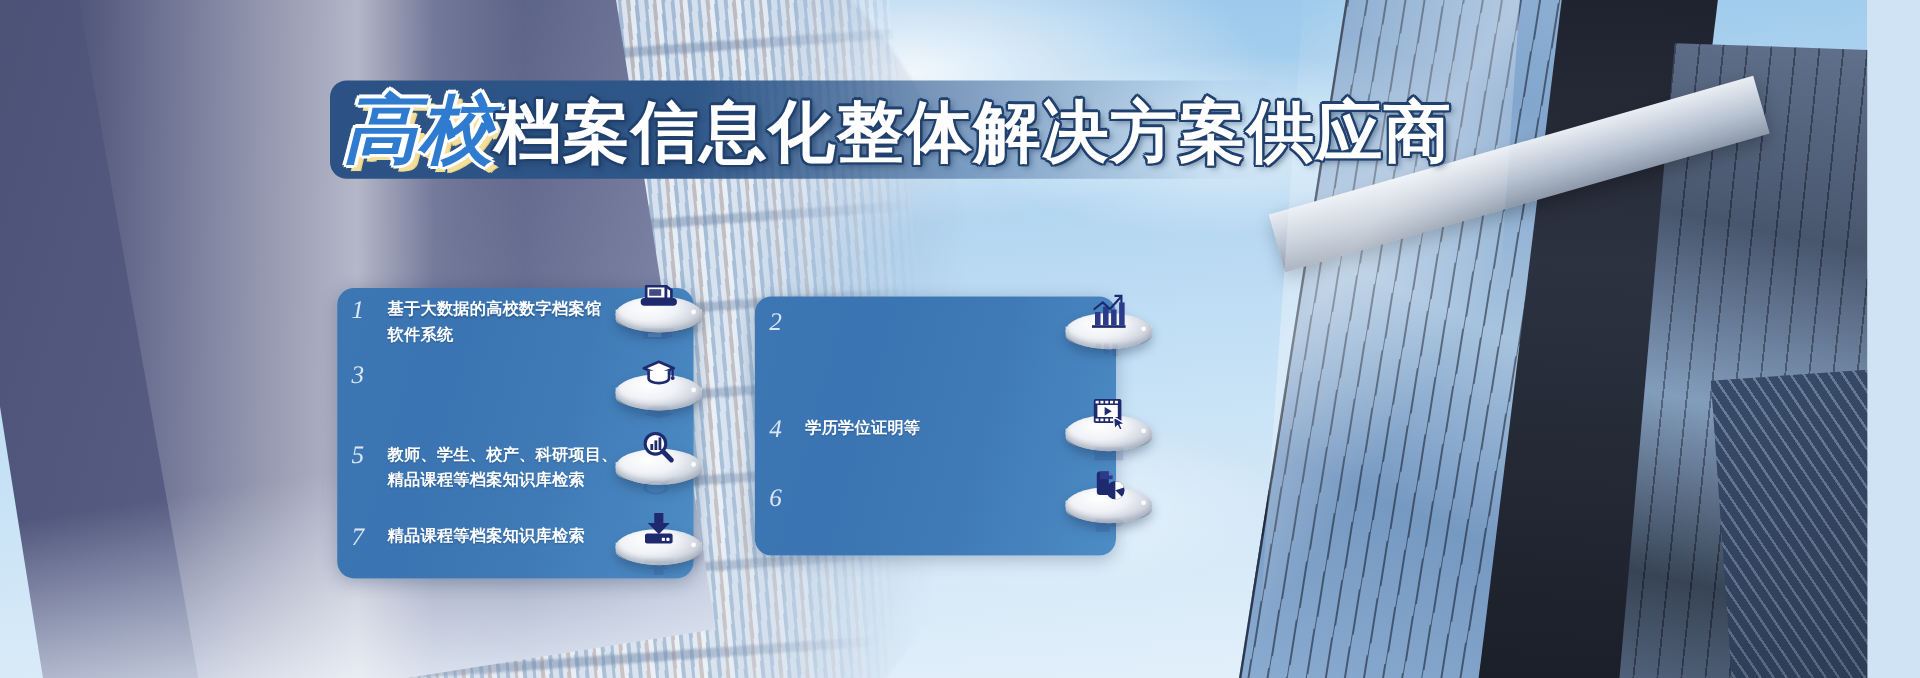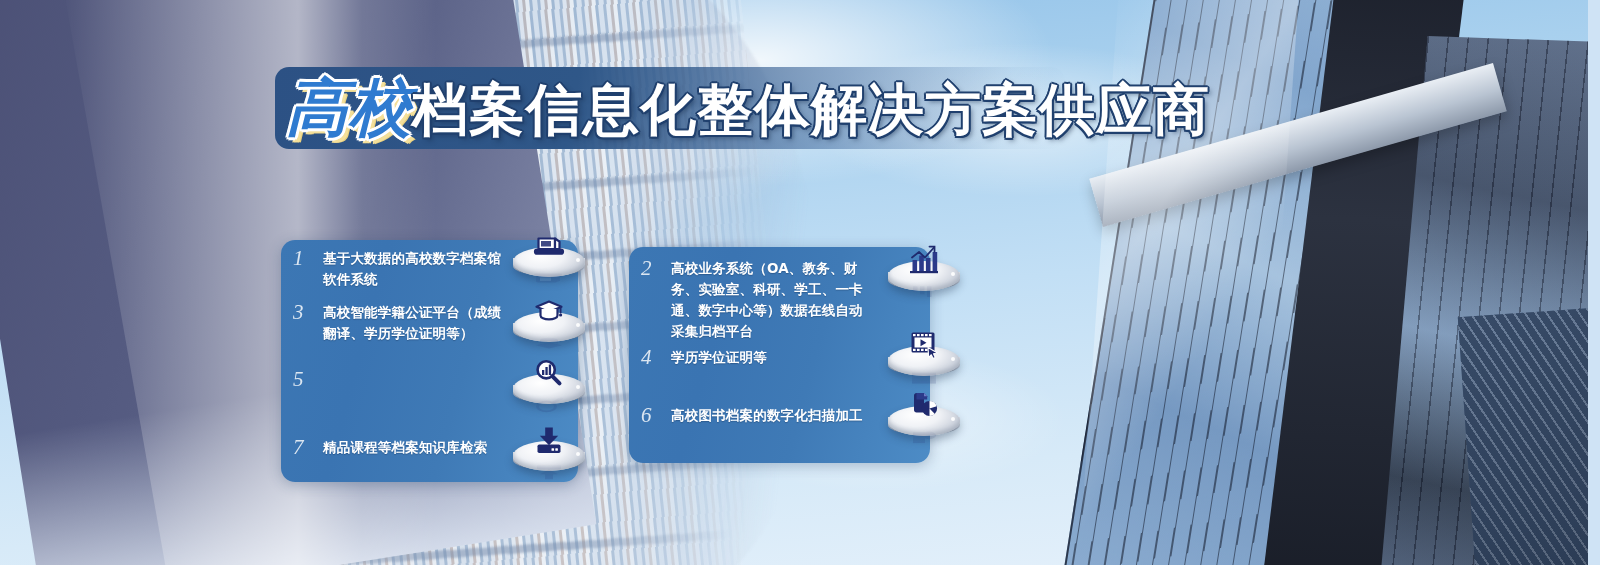--- a/index.html
+++ b/index.html
@@ -2,21 +2,21 @@
 <html><head>
 <meta charset="utf-8">
 <style>
   html,body{margin:0;padding:0;}
   body{
     width:1600px;height:565px;overflow:hidden;
     font-family:"Liberation Sans","DejaVu Sans",sans-serif;
     background:#cfe3f5;
   }
   #banner{
-    position:relative;width:1556px;height:565px;overflow:hidden;padding-left:32px;
+    position:relative;width:1556px;height:565px;overflow:hidden;
   }
 
   
   .bg-sky{
     position:absolute;inset:0;
     background:
       radial-gradient(ellipse 420px 180px at 760px 60px, rgba(255,255,255,.85), rgba(255,255,255,0) 70%),
       radial-gradient(ellipse 340px 120px at 560px 150px, rgba(255,255,255,.7), rgba(255,255,255,0) 72%),
       radial-gradient(ellipse 300px 110px at 1020px 120px, rgba(255,255,255,.6), rgba(255,255,255,0) 70%),
       radial-gradient(ellipse 260px 100px at 880px 420px, rgba(255,255,255,.45), rgba(255,255,255,0) 72%),
@@ -252,21 +252,20 @@
             <path d="M23 9.5l4.5 3.2v7.3H23z" fill="#ffffff"></path>
             <rect x="3" y="20.5" width="28" height="4.2" rx="2" fill="#1f2a6e"></rect>
           </g>
           <rect x="9" y="12" width="10" height="5.5" fill="#1f2a6e" opacity=".85"></rect>
         </svg>
       </div>
   </div>
 
   <div class="row" style="left:293px;top:302px;width:215px;">
     <div class="num">3</div>
-    <div class="txt">高校智能学籍公证平台（成绩翻译、学历学位证明等）</div>
   </div>
   <div class="pedestal" style="left:513px;top:296px;">
     <div class="disc-side"></div>
       <div class="disc"></div>
       <div class="disc-dot"></div>
     <div class="glyph-reflect">
         <svg viewBox="0 0 34 34">
           <g fill="#1f2a6e">
             <path d="M17 7L4 13l13 6 13-6z"></path>
             <path d="M8 16v6c0 2.5 4 4.5 9 4.5s9-2 9-4.5v-6l-9 4z"></path>
@@ -280,20 +279,21 @@
         <path d="M8.5 15v6.4c0 2.2 3.8 3.9 8.5 3.9s8.5-1.7 8.5-3.9V15" fill="#ffffff"></path>
       </g>
       <path d="M28.6 13.4v5.3" stroke="#1f2a6e" stroke-width="1.8" stroke-linecap="round"></path>
       <circle cx="28.6" cy="21" r="1.6" fill="#1f2a6e"></circle>
     </svg>
       </div>
   </div>
 
   <div class="row" style="left:293px;top:369px;width:222px;">
     <div class="num">5</div>
+    <div class="txt">教师、学生、校产、科研项目、精品课程等档案知识库检索</div>
   </div>
   <div class="pedestal" style="left:513px;top:358px;">
     <div class="disc-side"></div>
       <div class="disc"></div>
       <div class="disc-dot"></div>
     <div class="glyph-reflect">
         <svg viewBox="0 0 34 34">
           <circle cx="14.5" cy="14.5" r="9" fill="none" stroke="#1f2a6e" stroke-width="3"></circle>
           <path d="M21 21l8 8" stroke="#1f2a6e" stroke-width="4" stroke-linecap="round"></path>
         </svg>
@@ -338,21 +338,20 @@
         <rect x="23.3" y="25.2" width="2.6" height="2.6" rx=".6"></rect>
       </g>
     </svg>
       </div>
   </div>
 
   <div class="card card-right"></div>
 
   <div class="row" style="left:641px;top:258px;width:222px;">
     <div class="num">2</div>
-    <div class="txt">高校业务系统（OA、教务、财务、实验室、科研、学工、一卡通、数字中心等）数据在线自动采集归档平台</div>
   </div>
   <div class="pedestal" style="left:888px;top:245px;">
     <div class="disc-side"></div>
       <div class="disc"></div>
       <div class="disc-dot"></div>
     <div class="glyph-reflect">
         <svg viewBox="0 0 34 34">
           <g fill="#1f2a6e">
             <rect x="6" y="18" width="4.5" height="10"></rect>
             <rect x="13" y="13" width="4.5" height="15"></rect>
@@ -405,21 +404,20 @@
         <rect x="22" y="20.8" width="2.6" height="2.2"></rect>
       </g>
       <path d="M13.5 11.2v7l6-3.5z" fill="#1f2a6e"></path>
       <path d="M21 19.5l9.5 5.5-4 .8 1.8 3.6-2.2 1-1.8-3.7-2.6 2.9z" fill="#1f2a6e" stroke="#ffffff" stroke-width="1.1" stroke-linejoin="round"></path>
     </svg>
       </div>
   </div>
 
   <div class="row" style="left:641px;top:405px;width:222px;">
     <div class="num">6</div>
-    <div class="txt">高校图书档案的数字化扫描加工</div>
   </div>
   <div class="pedestal" style="left:888px;top:390px;">
     <div class="disc-side"></div>
       <div class="disc"></div>
       <div class="disc-dot"></div>
     <div class="glyph-reflect">
         <svg viewBox="0 0 34 34">
           <rect x="6" y="6" width="12" height="20" fill="#1f2a6e"></rect>
           <circle cx="22" cy="20" r="7" fill="#1f2a6e"></circle>
         </svg>

